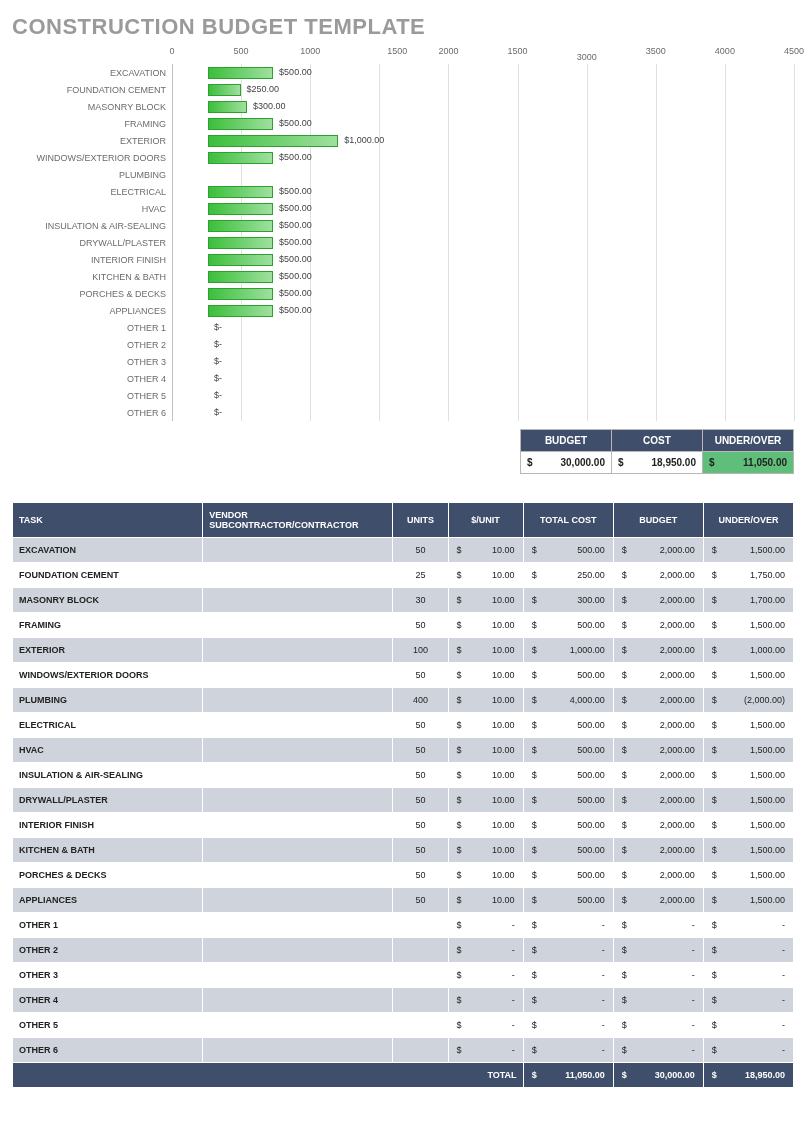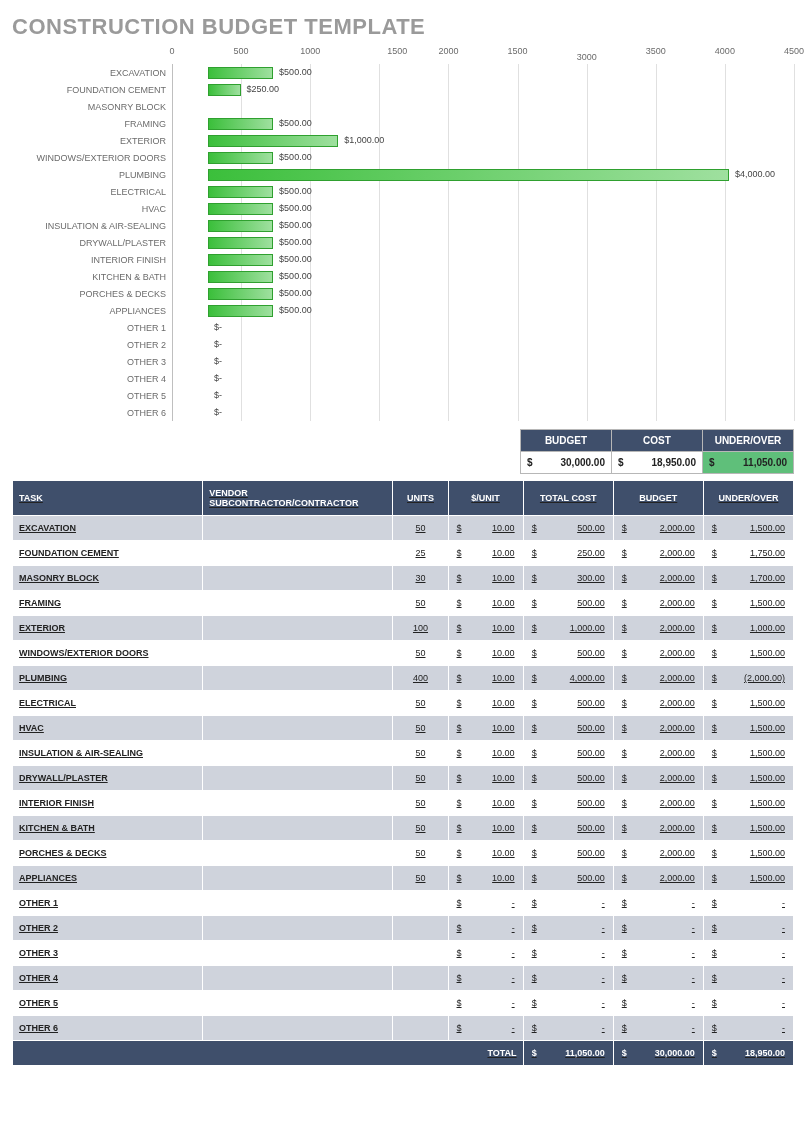--- a/index.html
+++ b/index.html
@@ -40,21 +40,21 @@
   .summary{display:flex;justify-content:flex-end;margin-top:8px;}
   .summary table{border-collapse:collapse;}
   .summary th,.summary td{border:1px solid #b7b7b7;font-size:10px;text-align:center;}
   .summary th{background:var(--header-navy);color:#fff;font-weight:700;padding:5px 0;width:90px;}
   .summary td{padding:5px 6px;font-weight:700;background:#fff;}
   .summary td.green-cell{background:var(--green-cell);}
   .summary td span.cur{float:left;font-weight:700;}
   .summary td span.val{float:right;}
 
   
-  table.data{width:100%;border-collapse:collapse;margin-top:6px;table-layout:fixed;text-decoration:underline;}
+  table.data{width:100%;border-collapse:collapse;margin-top:28px;table-layout:fixed;}
   table.data th{background:var(--header-navy);color:#fff;font-size:9px;font-weight:700;text-align:left;padding:7px 6px;border:1px solid #fff;vertical-align:middle;}
   table.data th.center{text-align:center;}
   table.data td{font-size:9px;padding:7px 6px;border:1px solid #fff;vertical-align:middle;}
   table.data tbody tr.even td{background:var(--row-alt);}
   table.data tbody tr.odd  td{background:var(--row-plain);}
   table.data tbody tr.greyed td{background:var(--row-grey);}
   table.data td.task{font-weight:700;}
   table.data td.num{text-align:center;}
   .money,.money-neg{display:flex;justify-content:space-between;}
   .money .c,.money-neg .c{padding-left:2px;}
@@ -111,20 +111,24 @@
       </div>
       <div class="row-line">
         <div class="cat-label">FOUNDATION CEMENT</div>
         <div class="bar-track">
           <div class="bar" style="width: 5.55556%;"></div>
           <div class="bar-label">$250.00</div>
         </div>
       </div>
       <div class="row-line">
         <div class="cat-label">MASONRY BLOCK</div>
+        <div class="bar-track">
+          <div class="bar" style="width: 6.66667%;"></div>
+          <div class="bar-label">$300.00</div>
+        </div>
       </div>
       <div class="row-line">
         <div class="cat-label">FRAMING</div>
         <div class="bar-track">
           <div class="bar" style="width: 11.1111%;"></div>
           <div class="bar-label">$500.00</div>
         </div>
       </div>
       <div class="row-line">
         <div class="cat-label">EXTERIOR</div>
@@ -135,24 +139,20 @@
       </div>
       <div class="row-line">
         <div class="cat-label">WINDOWS/EXTERIOR DOORS</div>
         <div class="bar-track">
           <div class="bar" style="width: 11.1111%;"></div>
           <div class="bar-label">$500.00</div>
         </div>
       </div>
       <div class="row-line">
         <div class="cat-label">PLUMBING</div>
-        <div class="bar-track">
-          <div class="bar" style="width: 88.8889%;"></div>
-          <div class="bar-label">$4,000.00</div>
-        </div>
       </div>
       <div class="row-line">
         <div class="cat-label">ELECTRICAL</div>
         <div class="bar-track">
           <div class="bar" style="width: 11.1111%;"></div>
           <div class="bar-label">$500.00</div>
         </div>
       </div>
       <div class="row-line">
         <div class="cat-label">HVAC</div>

